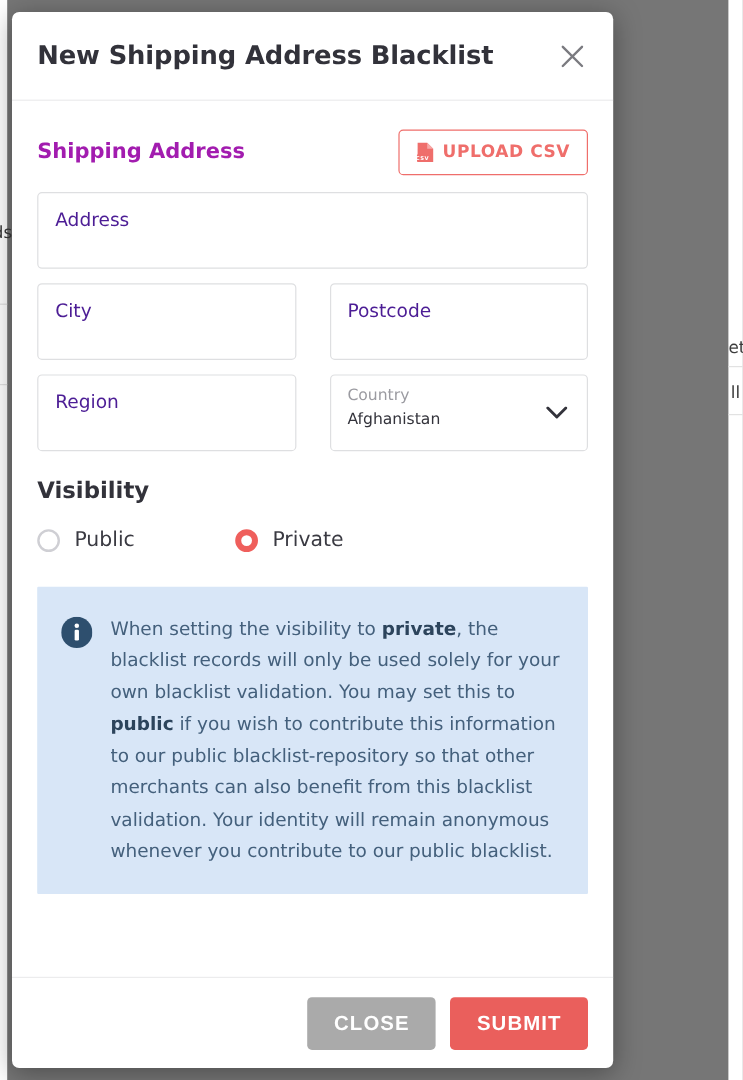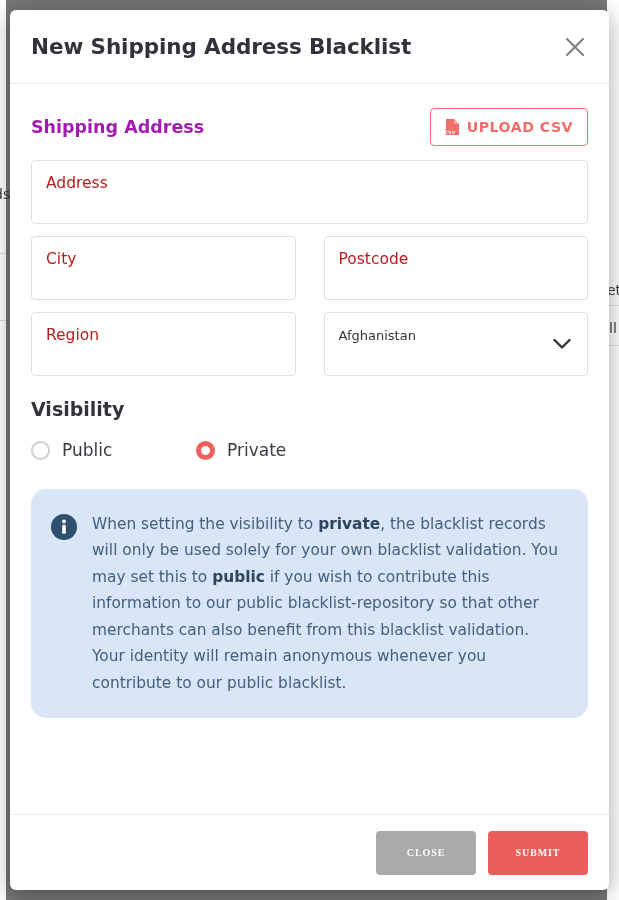--- a/index.html
+++ b/index.html
@@ -29,21 +29,21 @@
   .bg-rule {
     position: absolute;
     background: #e2e2e2;
     height: 1px;
   }
 
   
   #modal {
     position: absolute;
     left: 10px; top: 10px;
-    width: 599px; height: 880px;
+    width: 501px; height: 880px;
     background: #ffffff;
     border-radius: 6px;
     box-shadow: 0 4px 22px rgba(0,0,0,.35);
     overflow: hidden;
     display: flex;
     flex-direction: column;
   }
 
   
   #modal-header {
@@ -121,21 +121,21 @@
     border-radius: 4px;
     background: #fff;
     height: 64px;
     flex: 1 1 0;
     padding: 14px 14px 0 14px;
     cursor: text;
   }
   .field.full { flex: 1 1 100%; height: 64px; }
   .field-placeholder {
     font-size: 15.5px;
-    color: #b91c1c;
+    color: #4c1d95;
     line-height: 1.1;
     display: block;
   }
   .field-minilabel {
     font-size: 13px;
     color: #9b9ba1;
     line-height: 1.1;
     display: block;
   }
   .field-value {
@@ -188,21 +188,21 @@
     font-size: 17px;
     color: #3a3a42;
   }
 
   
   #info-box {
     display: flex;
     gap: 15px;
     margin-top: 22px;
     background: #d8e6f7;
-    border-radius: 15px;
+    border-radius: 1px;
     padding: 22px 22px 22px 20px;
   }
   .info-icon {
     flex: 0 0 auto;
     width: 26px; height: 26px;
     margin-top: 3px;
   }
   #info-text {
     font-size: 15.4px;
     line-height: 1.72;
@@ -219,26 +219,26 @@
     justify-content: flex-end;
     gap: 12px;
     padding: 0 21px;
   }
   .btn {
     height: 44px;
     min-width: 100px;
     padding: 0 22px;
     border: none;
     border-radius: 4px;
-    font-size: 10px;
+    font-size: 17px;
     font-weight: bold;
     letter-spacing: .9px;
     color: #fff;
     cursor: pointer;
-    font-family: Liberation Serif, serif;
+    font-family: Liberation Sans, sans-serif;
   }
   #close-action-btn { background: #aaaaaa; }
   #submit-btn { background: #ea5f5c; }
 </style>
 </head>
 <body>
 
 <div id="backdrop">
   <div class="bg-strip" style="left:0;top:0;width:6px;height:900px;"></div>
   <div class="bg-strip" style="left:607px;top:0;width:12px;height:900px;"></div>
@@ -292,20 +292,21 @@
       <div class="field">
         <span class="field-placeholder">Postcode</span>
       </div>
     </div>
 
     <div class="field-row">
       <div class="field">
         <span class="field-placeholder">Region</span>
       </div>
       <div class="field select-field">
+        <span class="field-minilabel">Country</span>
         <span class="field-value">Afghanistan</span>
         <span class="chevron">
           <svg width="18" height="11" viewBox="0 0 18 11" aria-hidden="true">
             <path d="M1.5 1.5 L9 9 L16.5 1.5" fill="none" stroke="#34343c" stroke-width="2.4" stroke-linecap="round" stroke-linejoin="round"></path>
           </svg>
         </span>
       </div>
     </div>
 
     <div class="group-title">Visibility</div>

